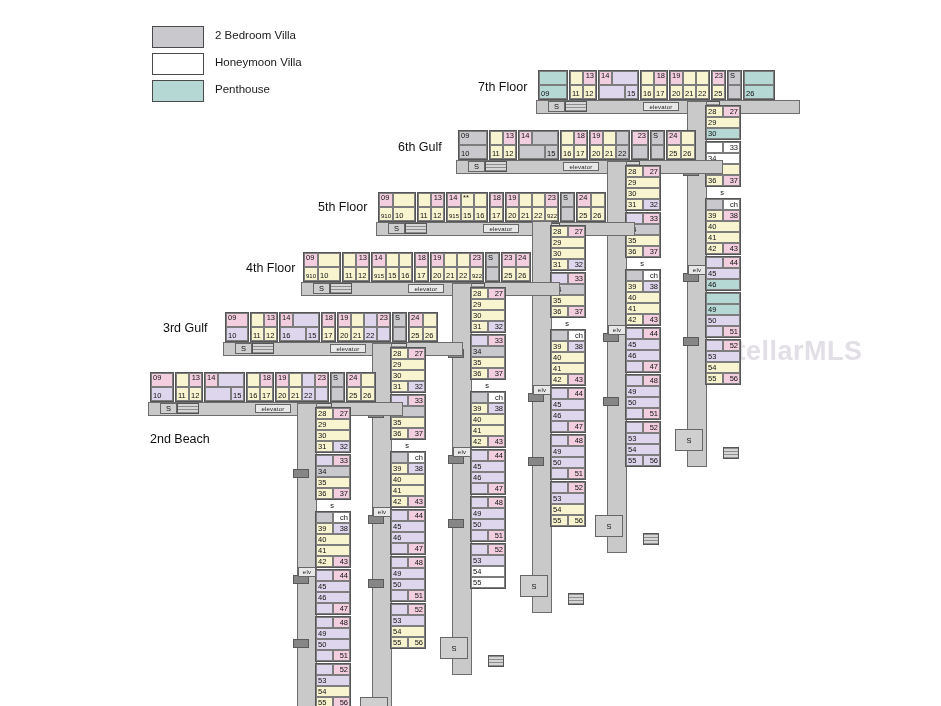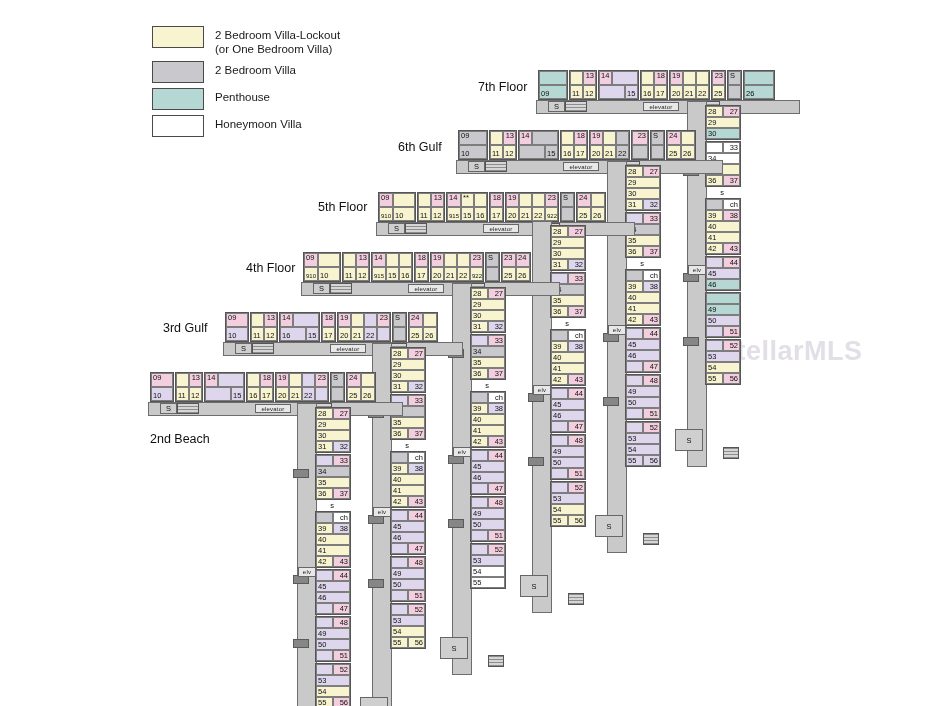--- a/index.html
+++ b/index.html
@@ -109,35 +109,30 @@
     pointer-events: none; user-select: none;
   }
 </style>
 </head>
 <body>
 
 <div id="stage">
 
   <div id="legend">
       <div class="legend-row">
-        <div class="legend-swatch c-lockout"></div>
-        <div class="legend-label">2 Bedroom Villa-Lockout
-(or One Bedroom Villa)</div>
-      </div>
-      <div class="legend-row">
         <div class="legend-swatch c-2bed"></div>
         <div class="legend-label">2 Bedroom Villa</div>
+      </div>
+      <div class="legend-row">
+        <div class="legend-swatch c-honey"></div>
+        <div class="legend-label">Honeymoon Villa</div>
       </div>
       <div class="legend-row">
         <div class="legend-swatch c-pent"></div>
         <div class="legend-label">Penthouse</div>
-      </div>
-      <div class="legend-row">
-        <div class="legend-swatch c-honey"></div>
-        <div class="legend-label">Honeymoon Villa</div>
       </div>
     </div>
 
 
   <div id="watermark">StellarMLS</div>
 
   <div id="floors-layer">
       <div class="floor-label" style="left: 478px; top: 80px;">7th Floor</div>
       <div class="hstrip" style="left: 538px; top: 70px;">
         <div class="hgroup">

